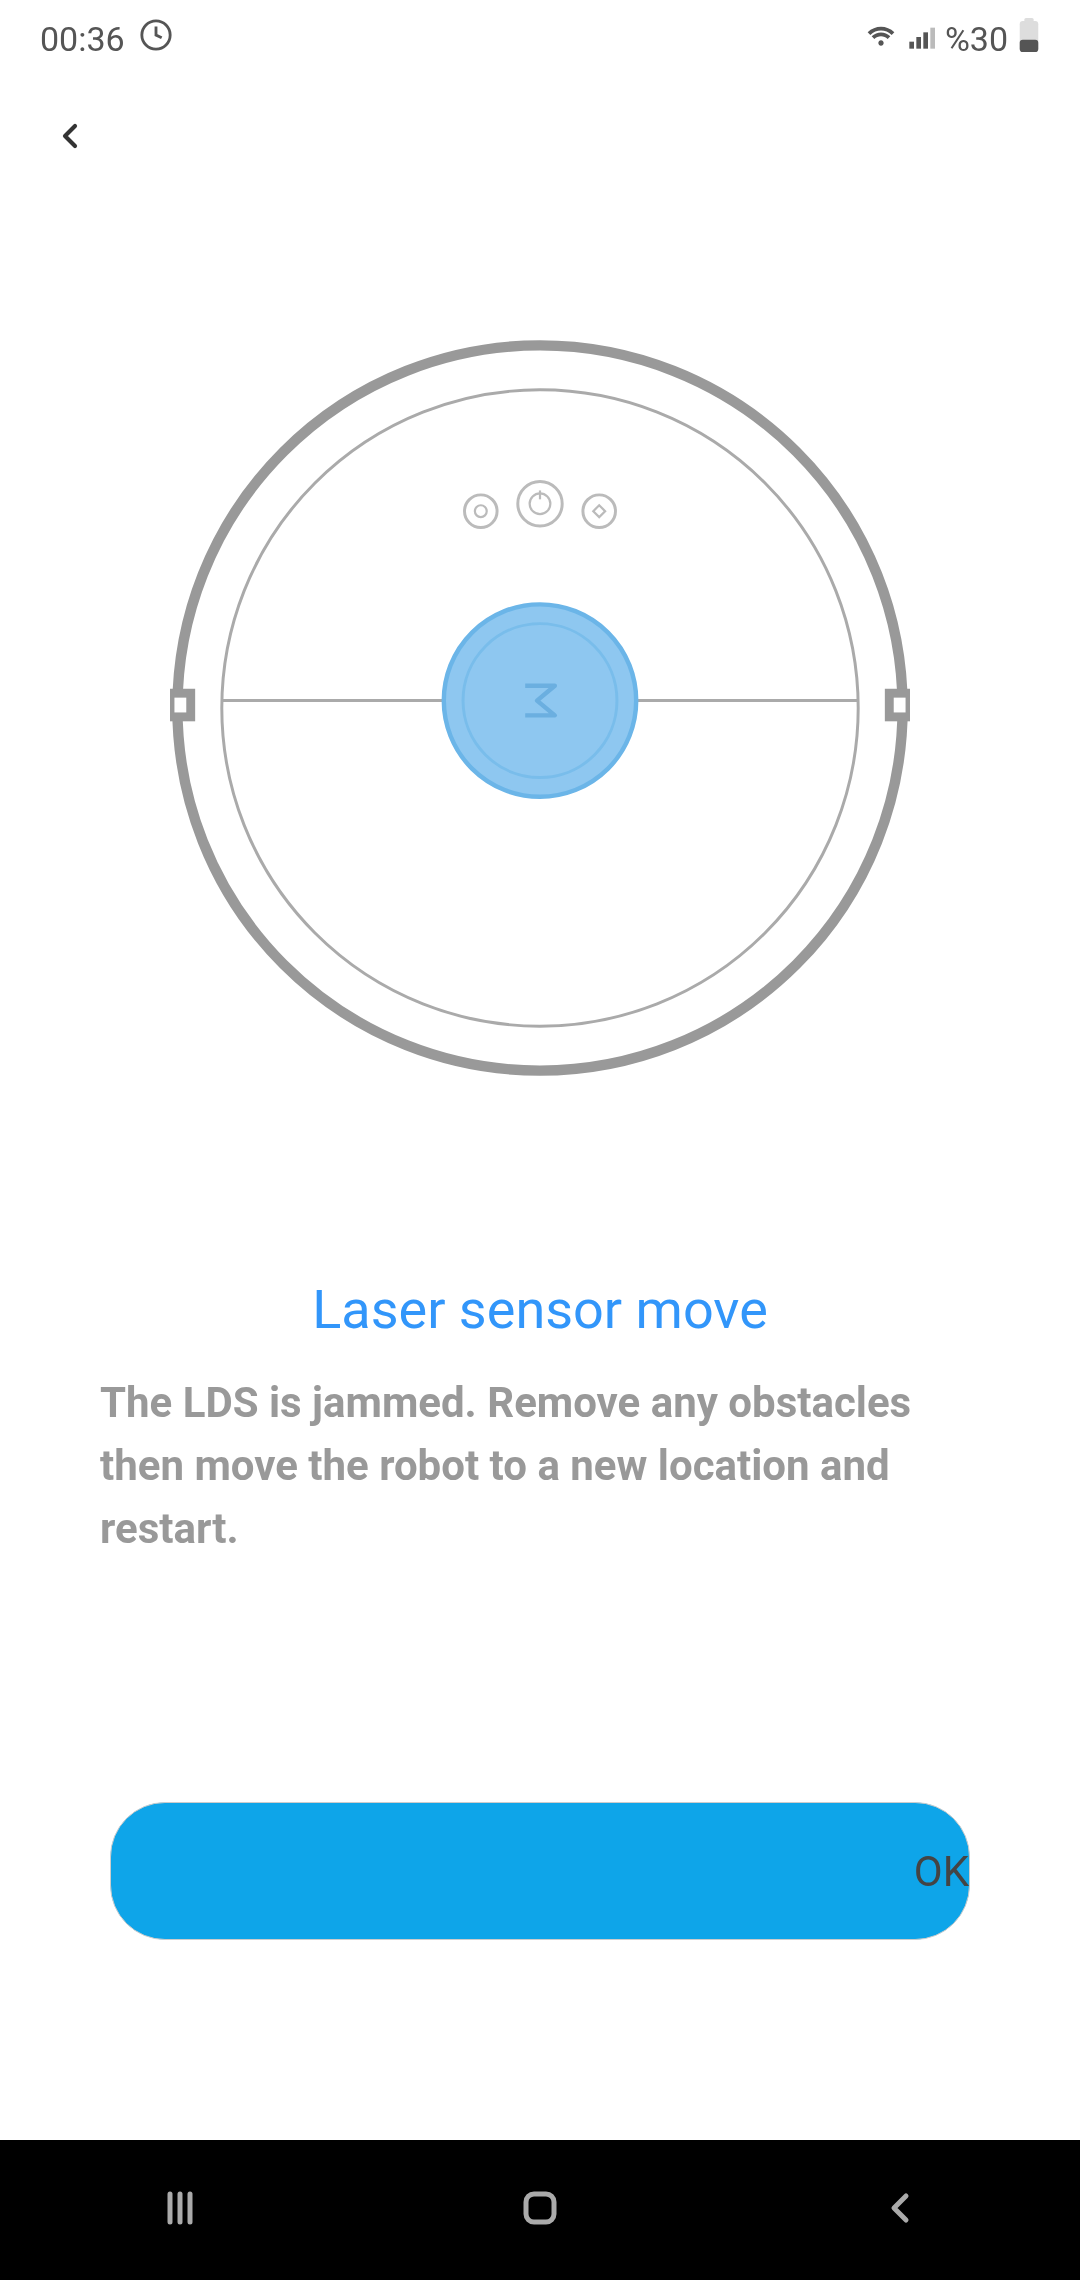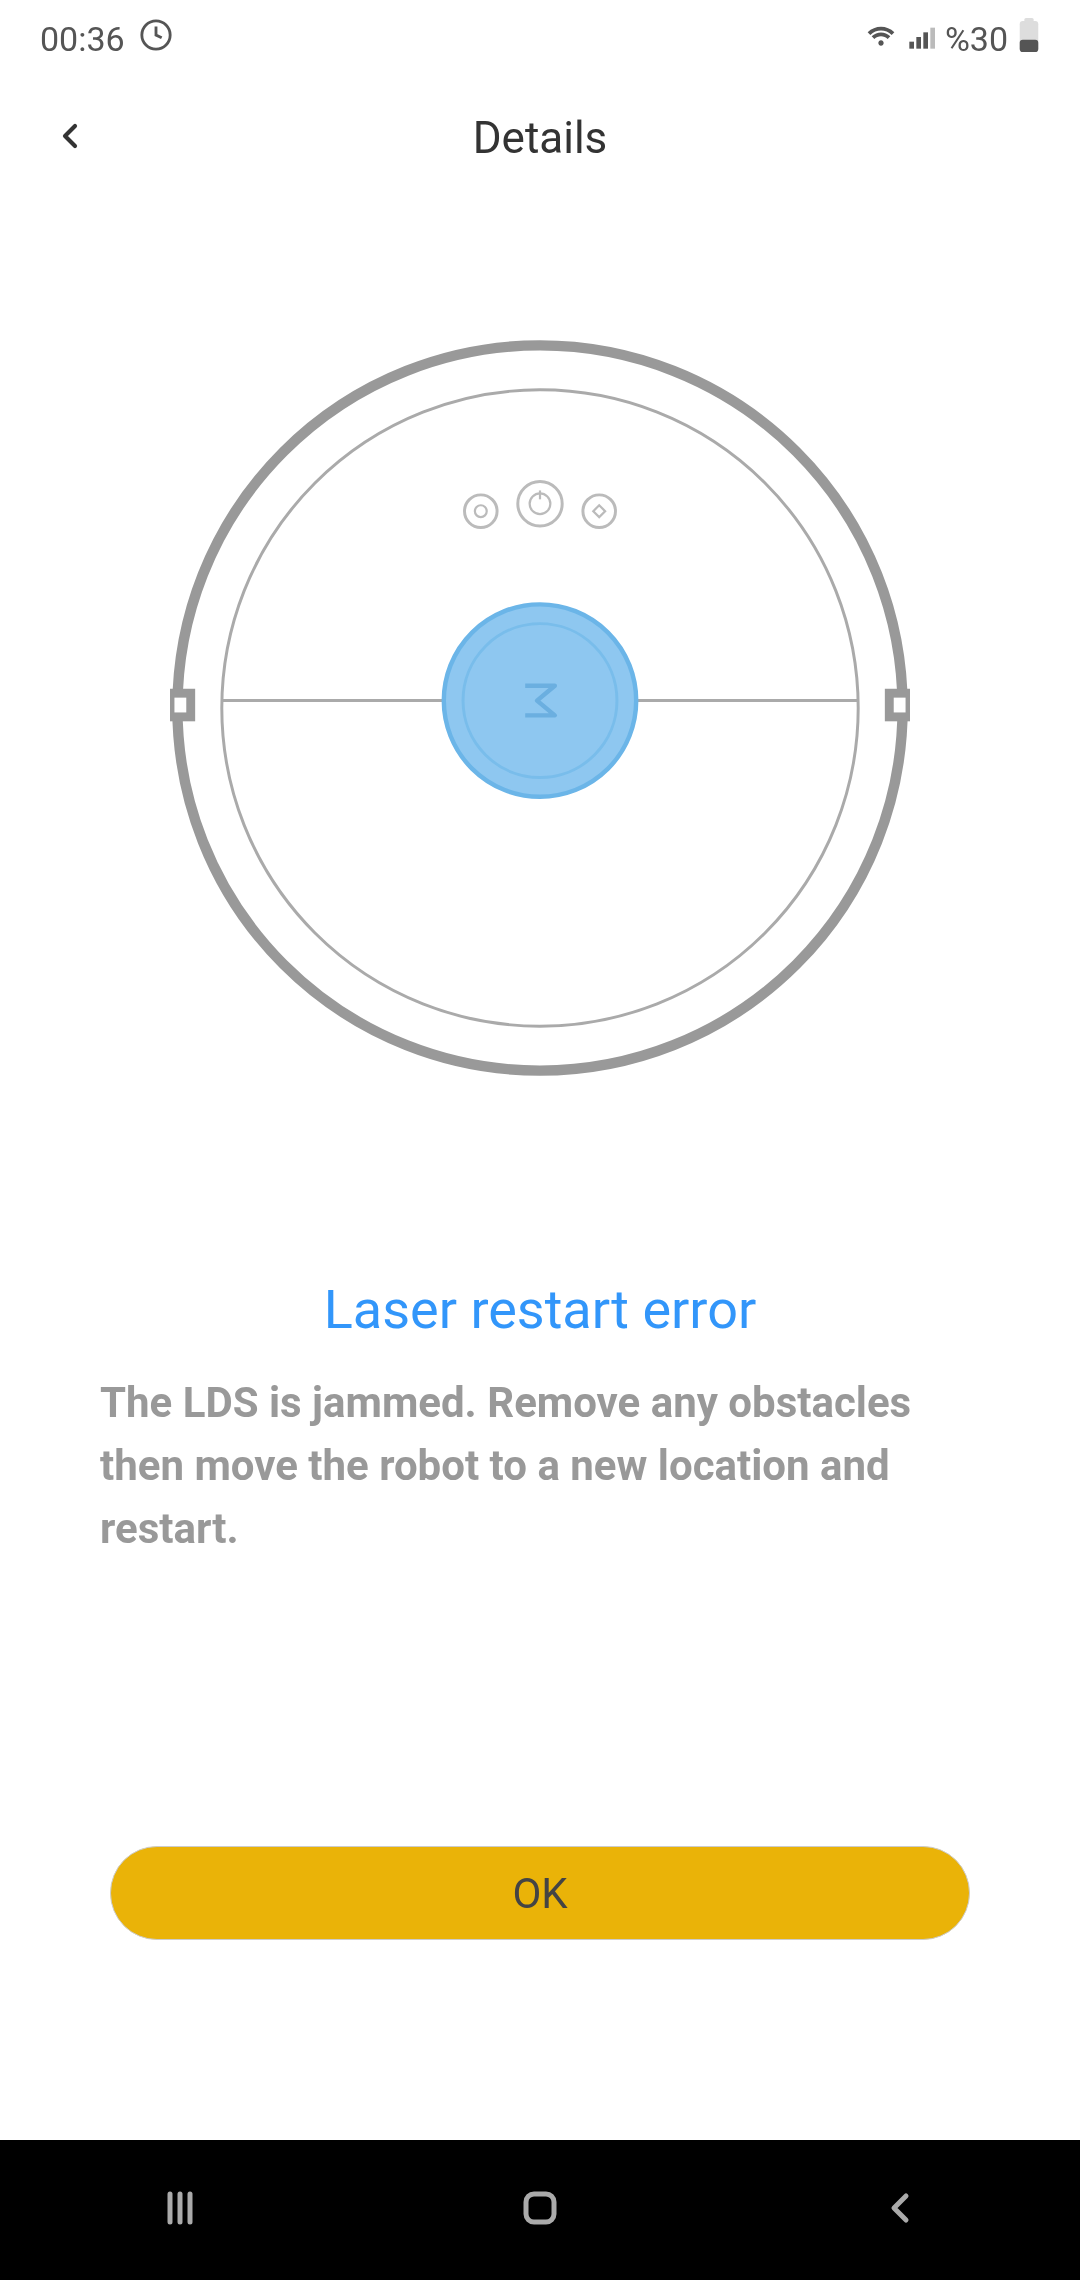--- a/index.html
+++ b/index.html
@@ -74,29 +74,29 @@
       font-weight: 700;
       margin-top: 30px;
       padding: 0 100px;
       line-height: 1.5;
     }
     .ok-button {
       position: absolute;
       bottom: 340px;
       left: 110px;
       right: 110px;
-      height: 94px;
+      height: 138px;
       border: 1.5px solid #ccc;
       border-radius: 55px;
-      background: #eab308;
+      background: #0ea5e9;
       font-size: 42px;
       color: #444;
       display: flex;
       align-items: center;
-      justify-content: center;
+      justify-content: flex-end;
       cursor: pointer;
     }
     .nav-bar {
       position: absolute;
       bottom: 0;
       left: 0;
       right: 0;
       height: 140px;
       background: #000;
       display: flex;
@@ -144,21 +144,20 @@
     </span>
   </div>
 </div>
 
 <div class="header">
   <div class="back-btn">
     <svg width="40" height="40" viewBox="0 0 24 24" fill="none" stroke="#333" stroke-width="2.5" stroke-linecap="round" stroke-linejoin="round">
       <polyline points="15 18 9 12 15 6"></polyline>
     </svg>
   </div>
-  <div class="header-title">Details</div>
 </div>
 
 <div class="robot-container">
   <svg width="740" height="740" viewBox="0 0 500 500">
 
     <circle cx="250" cy="250" r="245" fill="#fff" stroke="#999" stroke-width="7"></circle>
 
     <circle cx="250" cy="250" r="215" fill="#fff" stroke="#aaa" stroke-width="2"></circle>
 
     <line x1="35" y1="245" x2="185" y2="245" stroke="#aaa" stroke-width="2"></line>
@@ -175,21 +174,21 @@
     <circle cx="210" cy="117" r="11" fill="none" stroke="#bbb" stroke-width="2"></circle>
     <circle cx="210" cy="117" r="4" fill="none" stroke="#bbb" stroke-width="1.5"></circle>
     <circle cx="250" cy="112" r="15" fill="none" stroke="#bbb" stroke-width="2"></circle>
     <circle cx="250" cy="112" r="7" fill="none" stroke="#bbb" stroke-width="1.5"></circle>
     <line x1="250" y1="103" x2="250" y2="109" stroke="#bbb" stroke-width="1.5"></line>
     <circle cx="290" cy="117" r="11" fill="none" stroke="#bbb" stroke-width="2"></circle>
     <path d="M286 117 L290 113 L294 117 L290 121 Z" fill="none" stroke="#bbb" stroke-width="1.5"></path>
   </svg>
 </div>
 
-<div class="error-title">Laser restart error</div>
+<div class="error-title">Laser sensor move</div>
 <div class="error-description">The LDS is jammed. Remove any obstacles then move the robot to a new location and restart.</div>
 
 <div class="ok-button">
   <span>OK</span>
 </div>
 
 <div class="nav-bar">
   <div class="nav-icon">
     <svg width="48" height="48" viewBox="0 0 24 24" fill="none" stroke="#aaa" stroke-width="2.5" stroke-linecap="round">
       <line x1="7" y1="5" x2="7" y2="19"></line>

